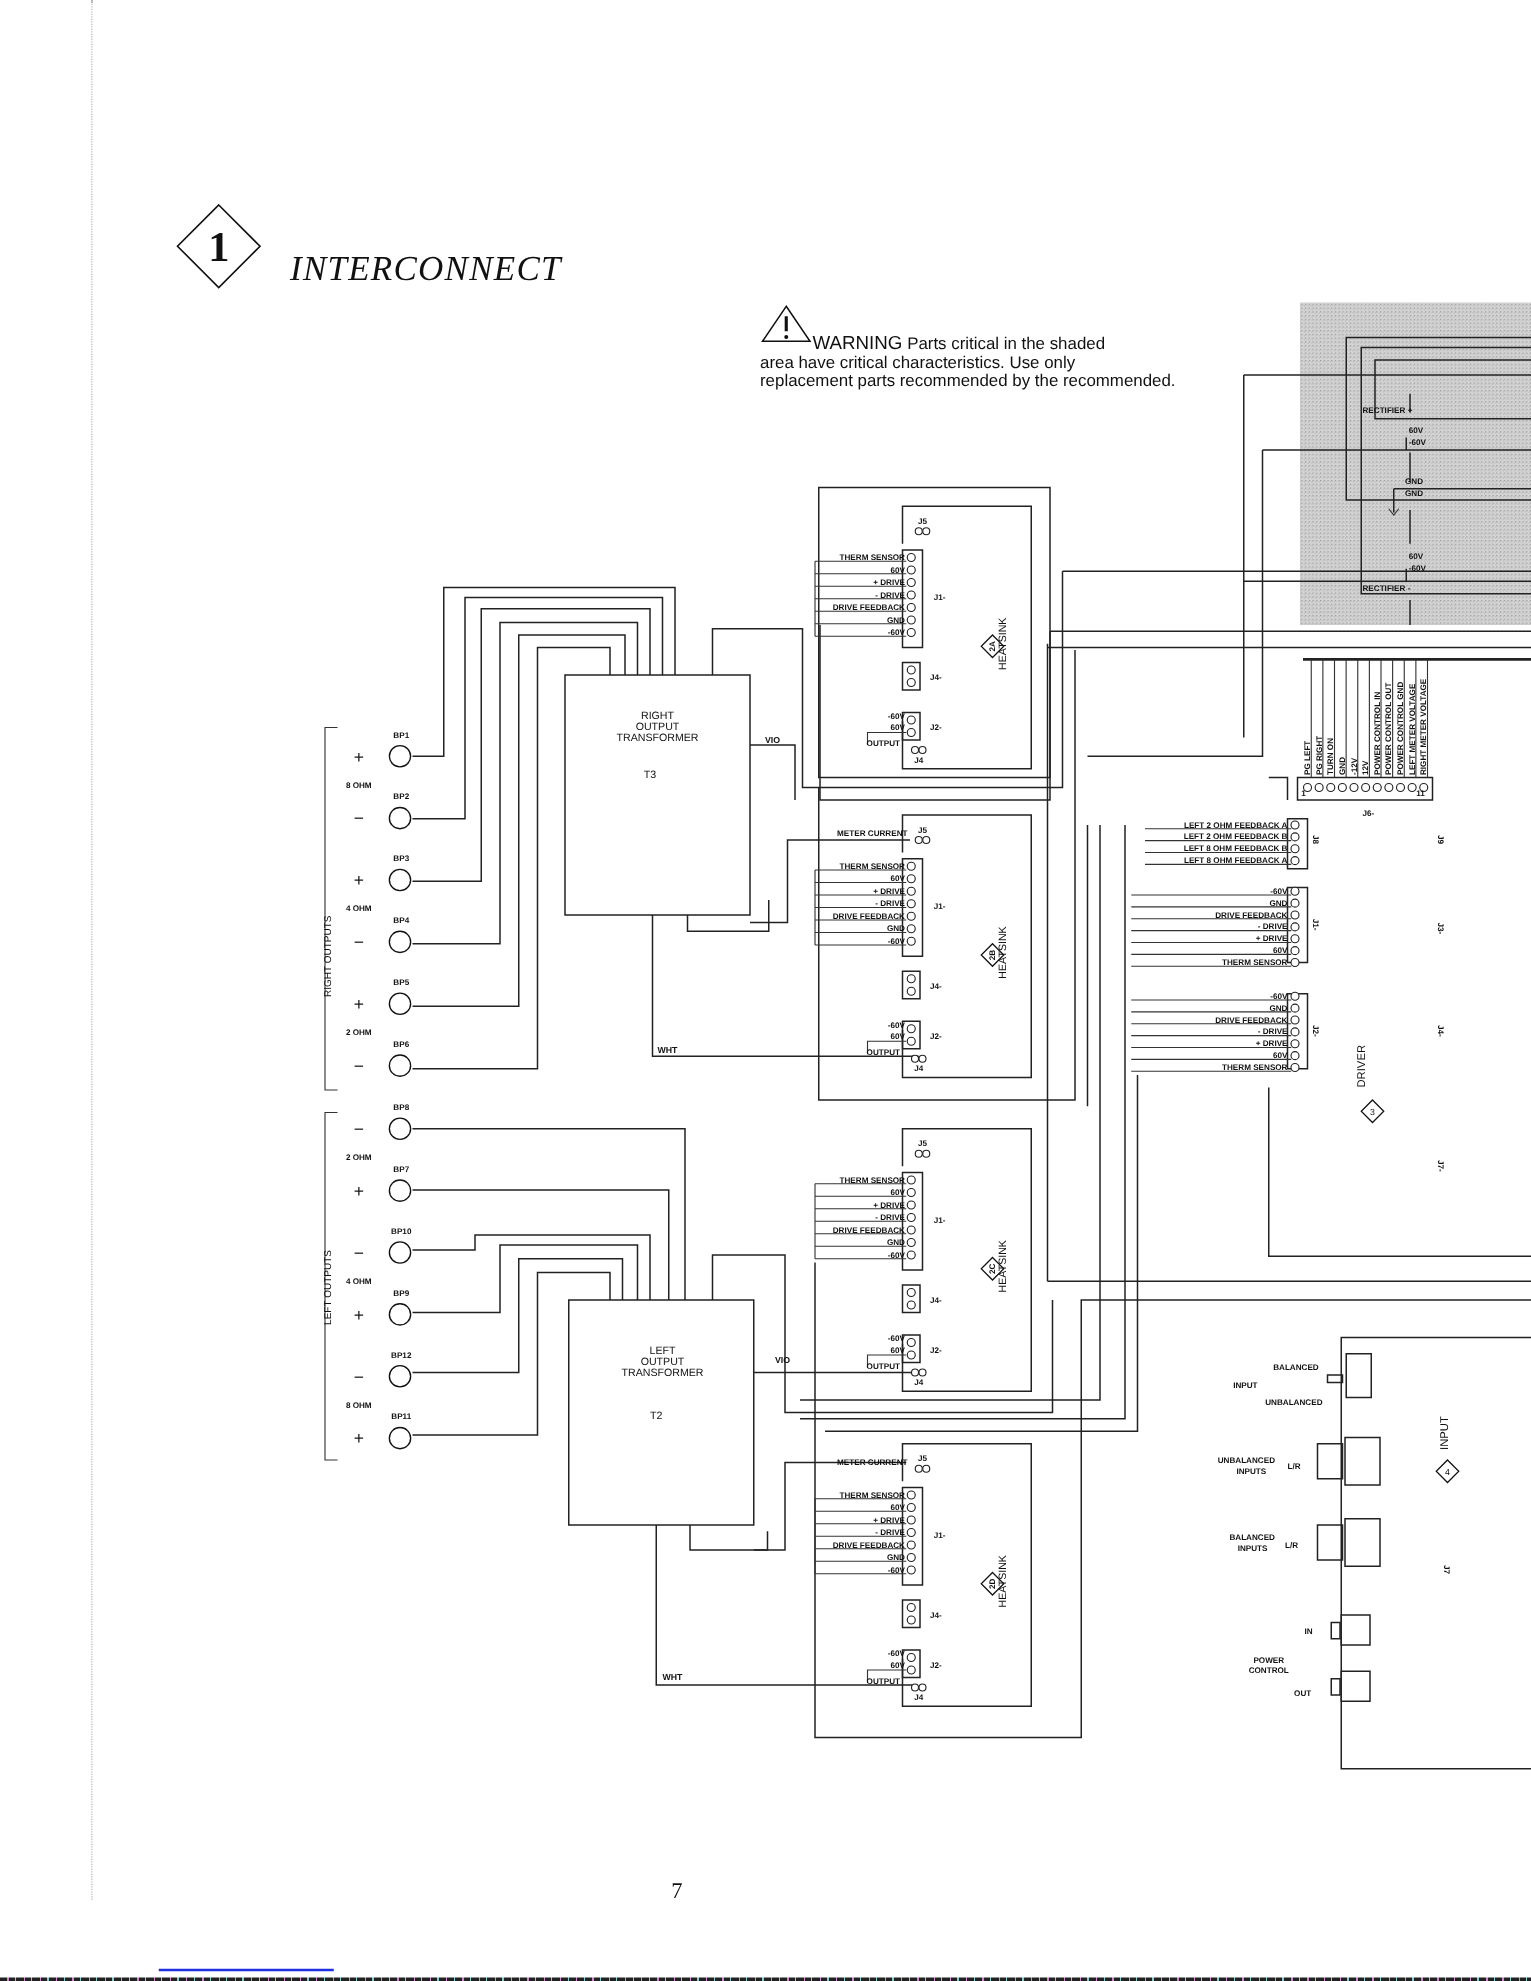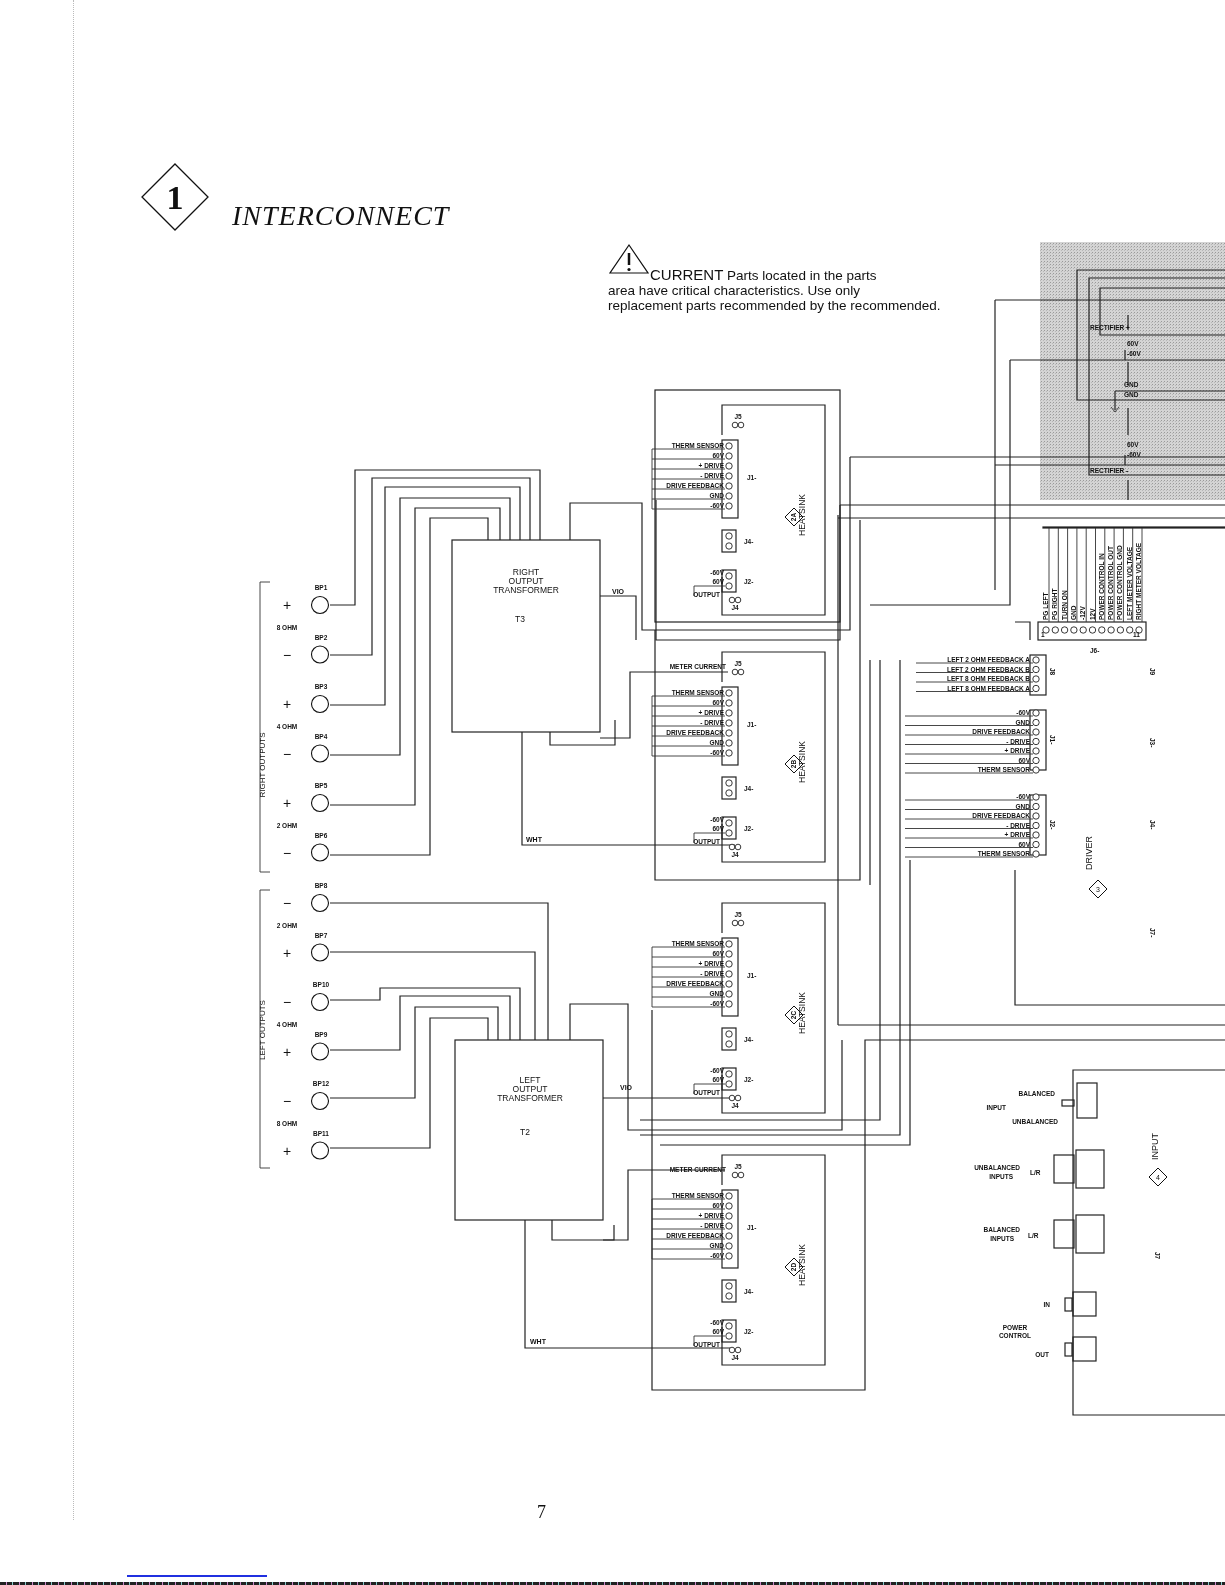--- a/index.html
+++ b/index.html
@@ -33,21 +33,21 @@
     <text x="35" y="47" text-anchor="middle" style="font-family:'Liberation Serif',serif;font-size:34px;font-weight:bold">1</text>
   </svg>
   <div class="title">INTERCONNECT</div>
 
   <svg style="position:absolute;left:608px;top:243px" width="42" height="32">
     <polygon points="21,2 40,30 2,30" fill="none" stroke="#111" stroke-width="1.2"></polygon>
     <line x1="21" y1="10" x2="21" y2="22" stroke="#111" stroke-width="2.5"></line>
     <circle cx="21" cy="26.5" r="1.6" fill="#111"></circle>
   </svg>
   <div class="warn">
-    <div style="padding-left:42px"><span class="w1">CURRENT</span><span> Parts located in the parts</span></div>
+    <div style="padding-left:42px"><span class="w1">WARNING</span><span> Parts critical in the shaded</span></div>
     <div>area have critical characteristics. Use only</div>
     <div>replacement parts recommended by the recommended.</div>
   </div>
 
   <svg id="schem" style="position:absolute;left:0;top:0" width="1225" height="1585">
     <defs>
       <pattern id="dots" width="3" height="3" patternUnits="userSpaceOnUse">
         <rect width="3" height="3" fill="#d4d4d4"></rect>
         <rect width="1" height="1" fill="#9a9a9a"></rect>
         <rect x="2" y="1" width="1" height="1" fill="#b8b8b8"></rect>

